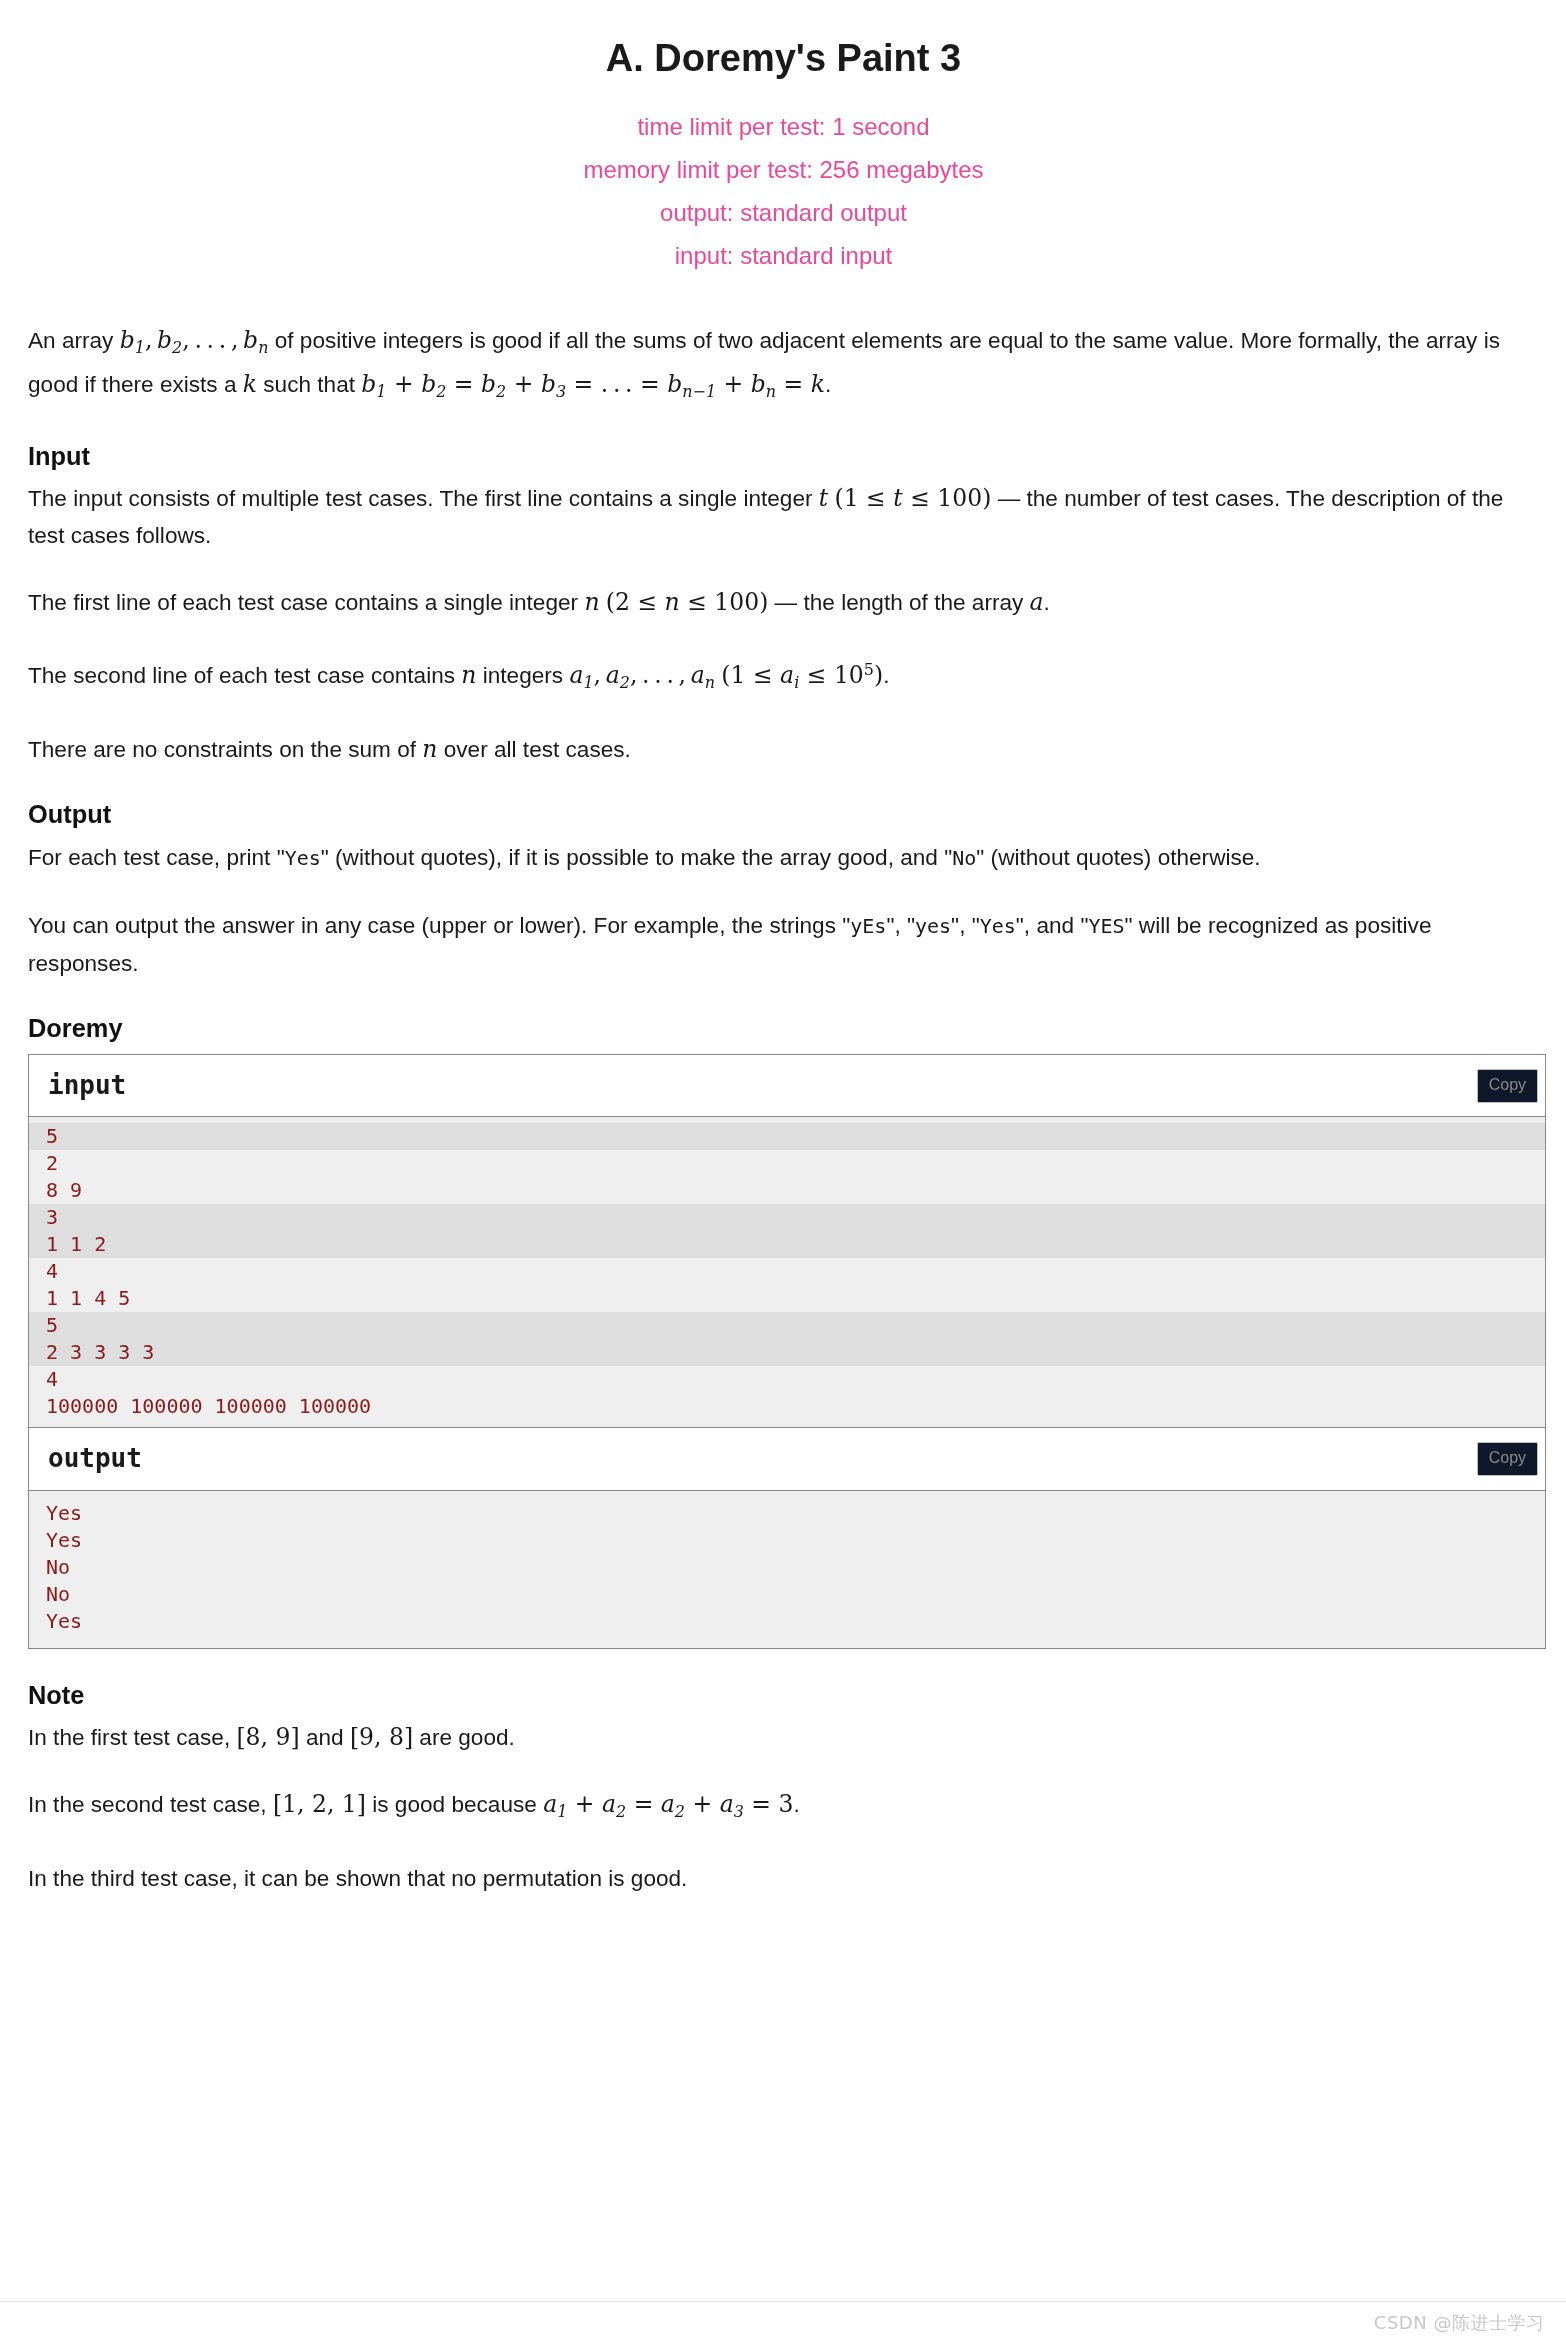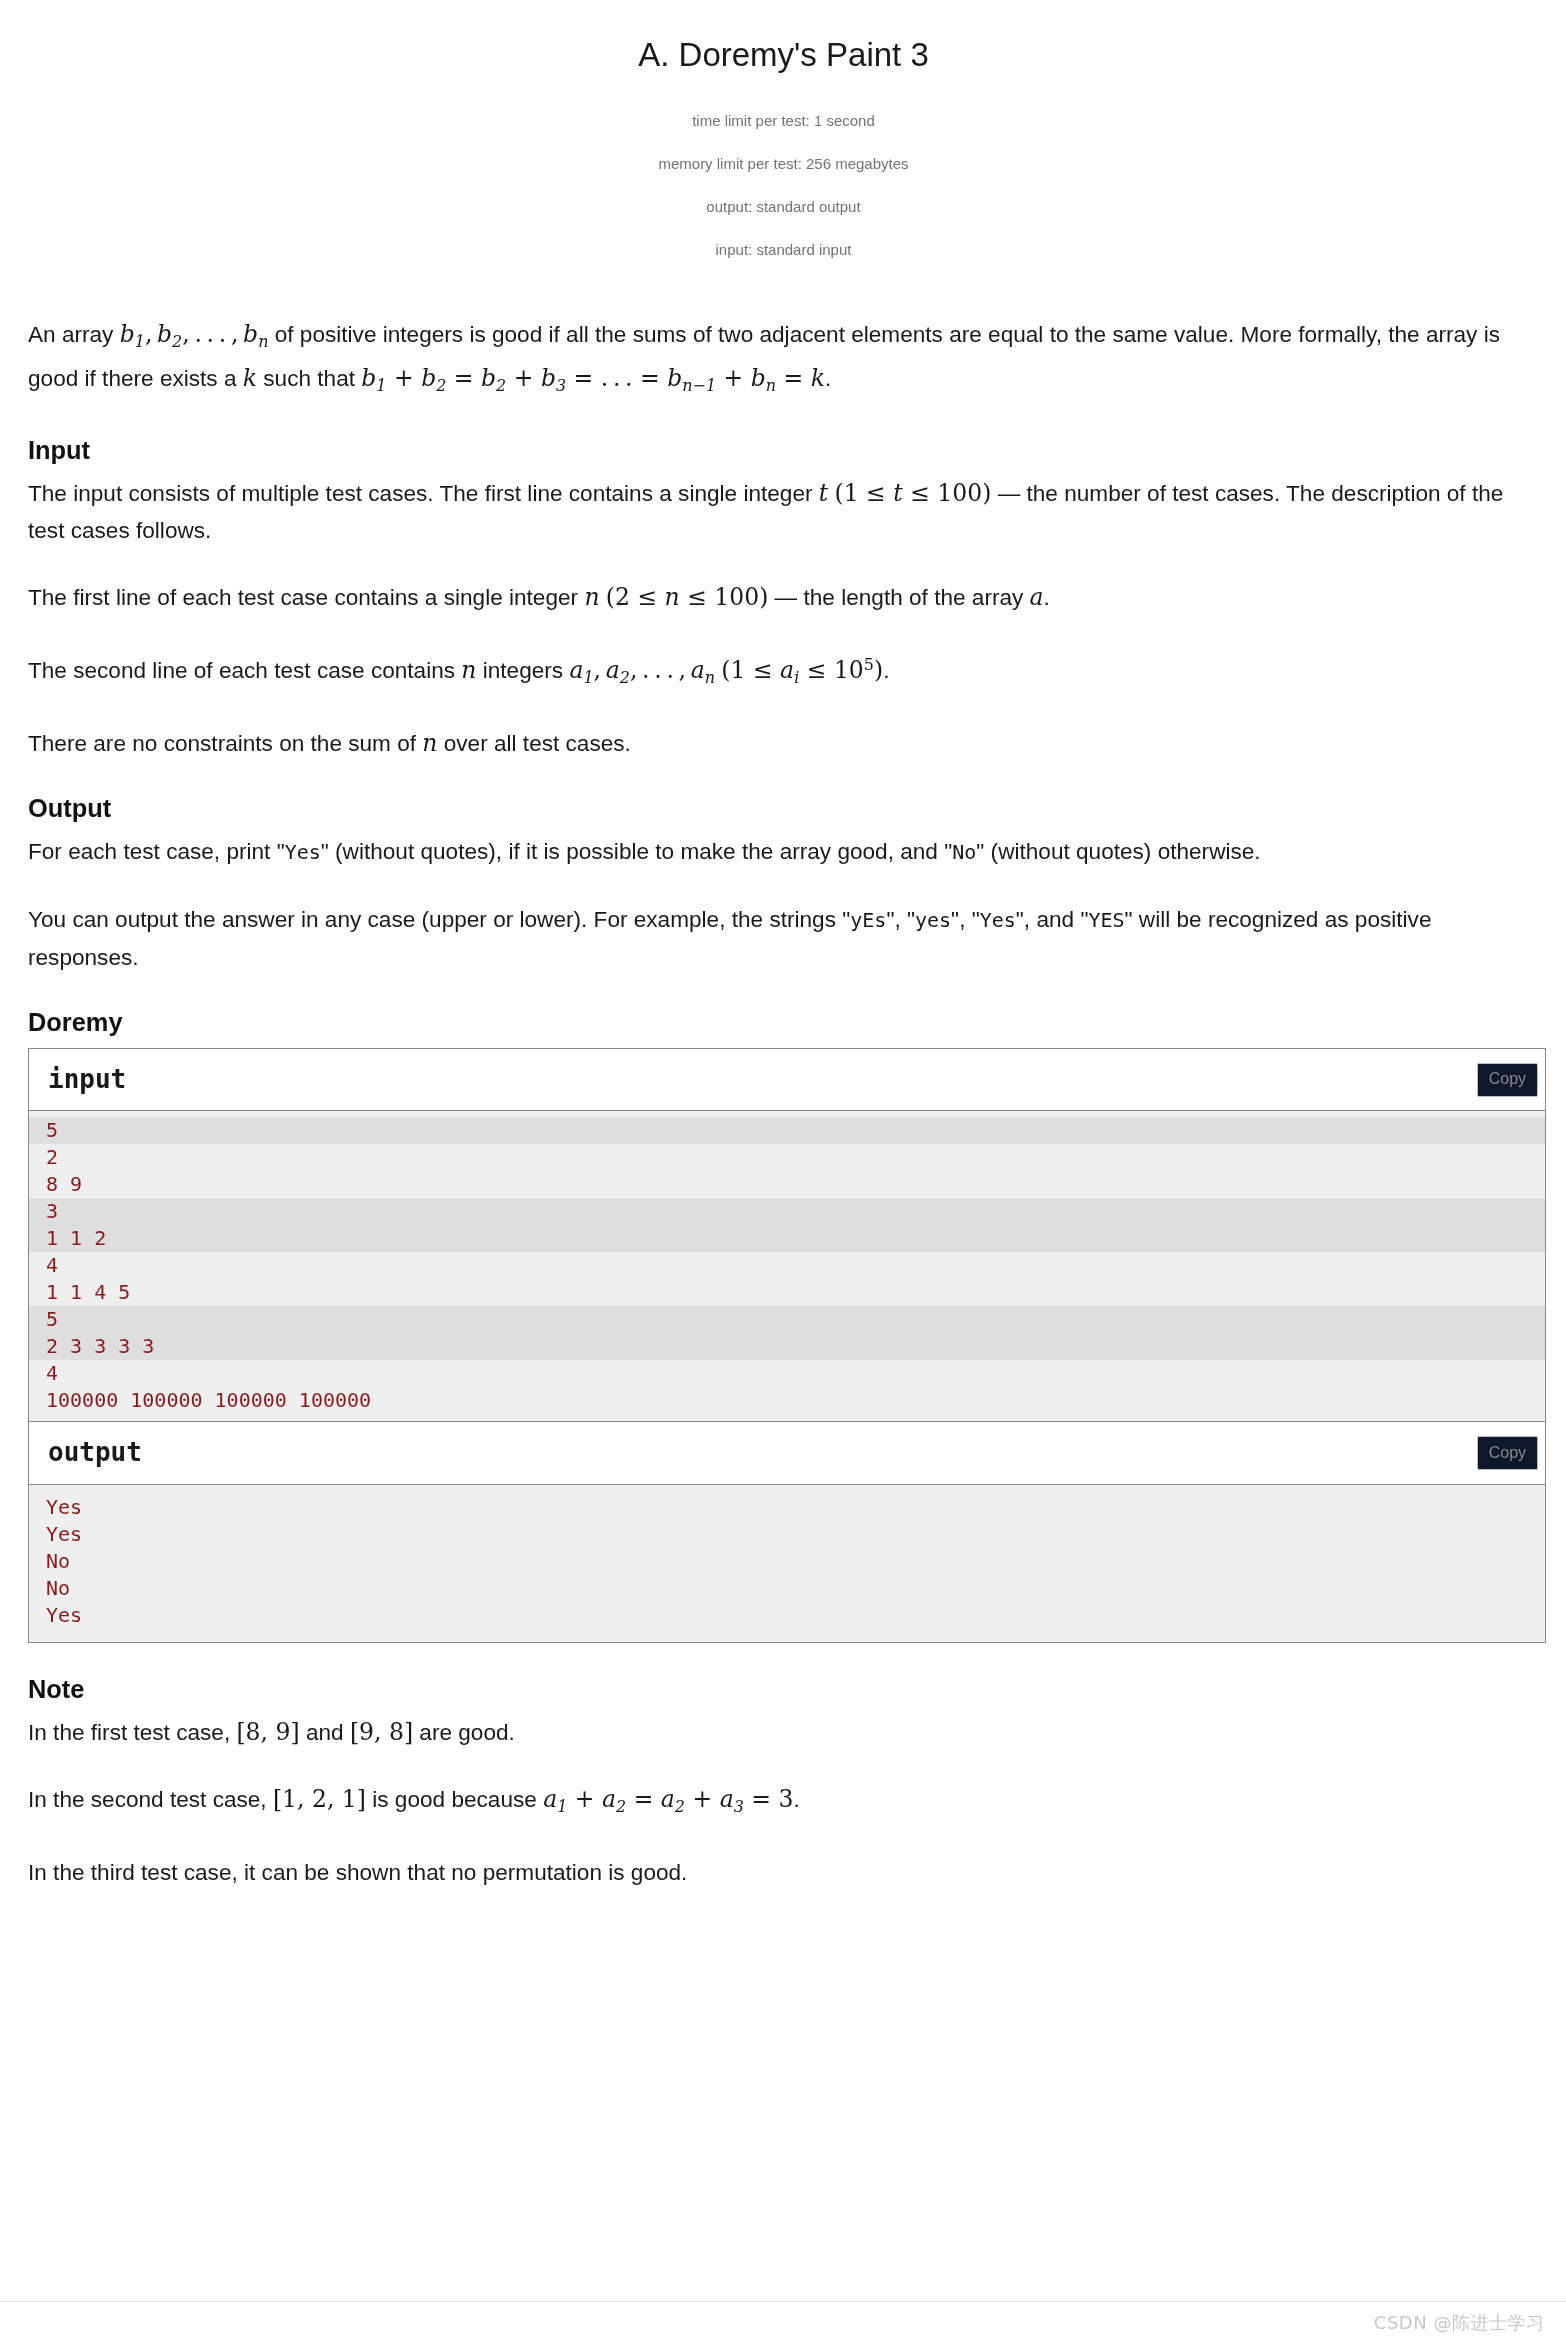--- a/index.html
+++ b/index.html
@@ -22,31 +22,31 @@
     height: 2339px;
     box-sizing: border-box;
   }
 
   
   .header {
     text-align: center;
     padding-top: 36px;
   }
   .problem-title {
-    font-size: 33px;
-    font-weight: 400;
+    font-size: 38px;
+    font-weight: 700;
     line-height: 1.18;
     margin: 0 0 24.5px 0;
     color: #1a1a1a;
     text-align: center;
   }
   .limit-line {
-    font-size: 15px;
+    font-size: 24px;
     line-height: 43px;
-    color: #737373;
+    color: #ec4899;
   }
 
   
   .content {
     padding: 0 32px 0 28px;
   }
   .para {
     font-size: 22.6px;
     line-height: 37px;
     margin: 12px 0 30px 0;

